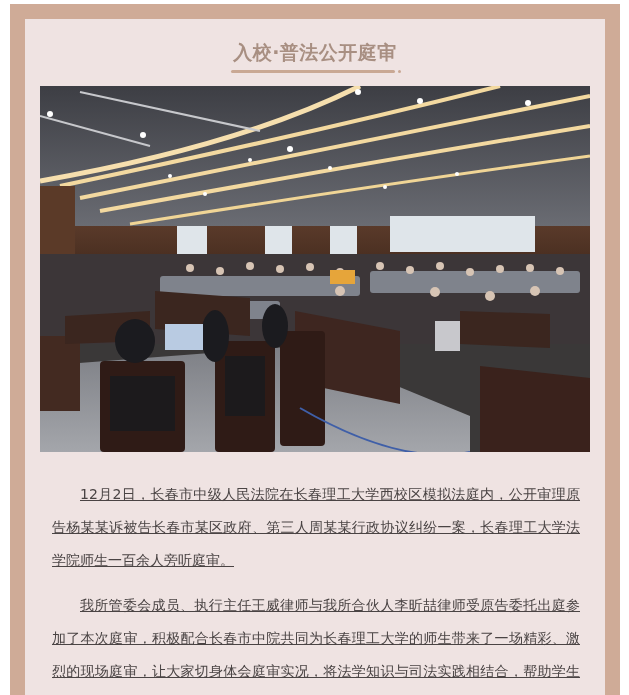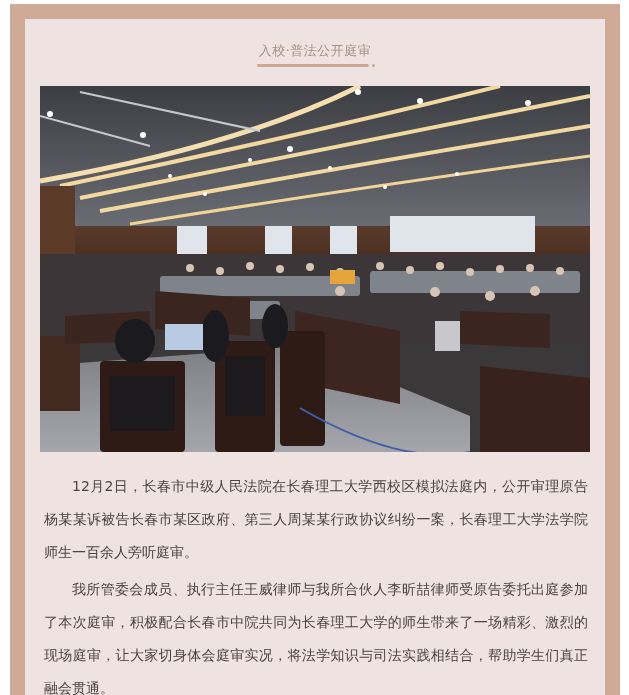--- a/index.html
+++ b/index.html
@@ -1,25 +1,25 @@
 <!DOCTYPE html>
 <html><head>
 <meta charset="utf-8">
 <style>
   html, body { margin: 0; padding: 0; background: #ffffff; }
   body { width: 629px; height: 695px; overflow: hidden; position: relative; font-family: "DejaVu Sans", sans-serif; }
   .frame { position: absolute; left: 10px; top: 4px; width: 610px; height: 700px; background: #cfab97; }
   .panel { position: absolute; left: 15px; top: 15px; width: 580px; height: 700px; background: #efe3e2; }
   .title-wrap { position: absolute; left: 0; width: 580px; top: 21px; text-align: center; }
-  .title { display: inline-block; font-size: 13px; font-weight: normal; color: #a88f82; letter-spacing: 0.5px; padding: 0 2px 7px; position: relative; }
+  .title { display: inline-block; font-size: 19px; font-weight: bold; color: #a88f82; letter-spacing: 0.5px; padding: 0 2px 7px; position: relative; }
   .title-underline { position: absolute; left: 0; right: 4px; bottom: 0; height: 3px; background: #c9a894; border-radius: 2px; }
   .title-dot { position: absolute; right: -2px; bottom: 0; width: 3px; height: 3px; background: #c9a894; border-radius: 50%; }
   .photo { position: absolute; left: 15px; top: 67px; width: 550px; height: 366px; overflow: hidden; background: #3a3838; }
   .body-text { position: absolute; left: 15px; top: 447px; width: 552px; font-size: 14px; line-height: 33px; color: #4a4444; }
-  .body-text p { margin: 4px; text-indent: 2em; text-align: justify; }
+  .body-text p { margin: 12px; text-indent: 2em; text-align: justify; text-decoration: underline; }
 </style>
 </head>
 <body>
 
 <div class="frame">
   <div class="panel">
 
     <div class="title-wrap">
       <div class="title">
         <span>入校·普法公开庭审</span>

